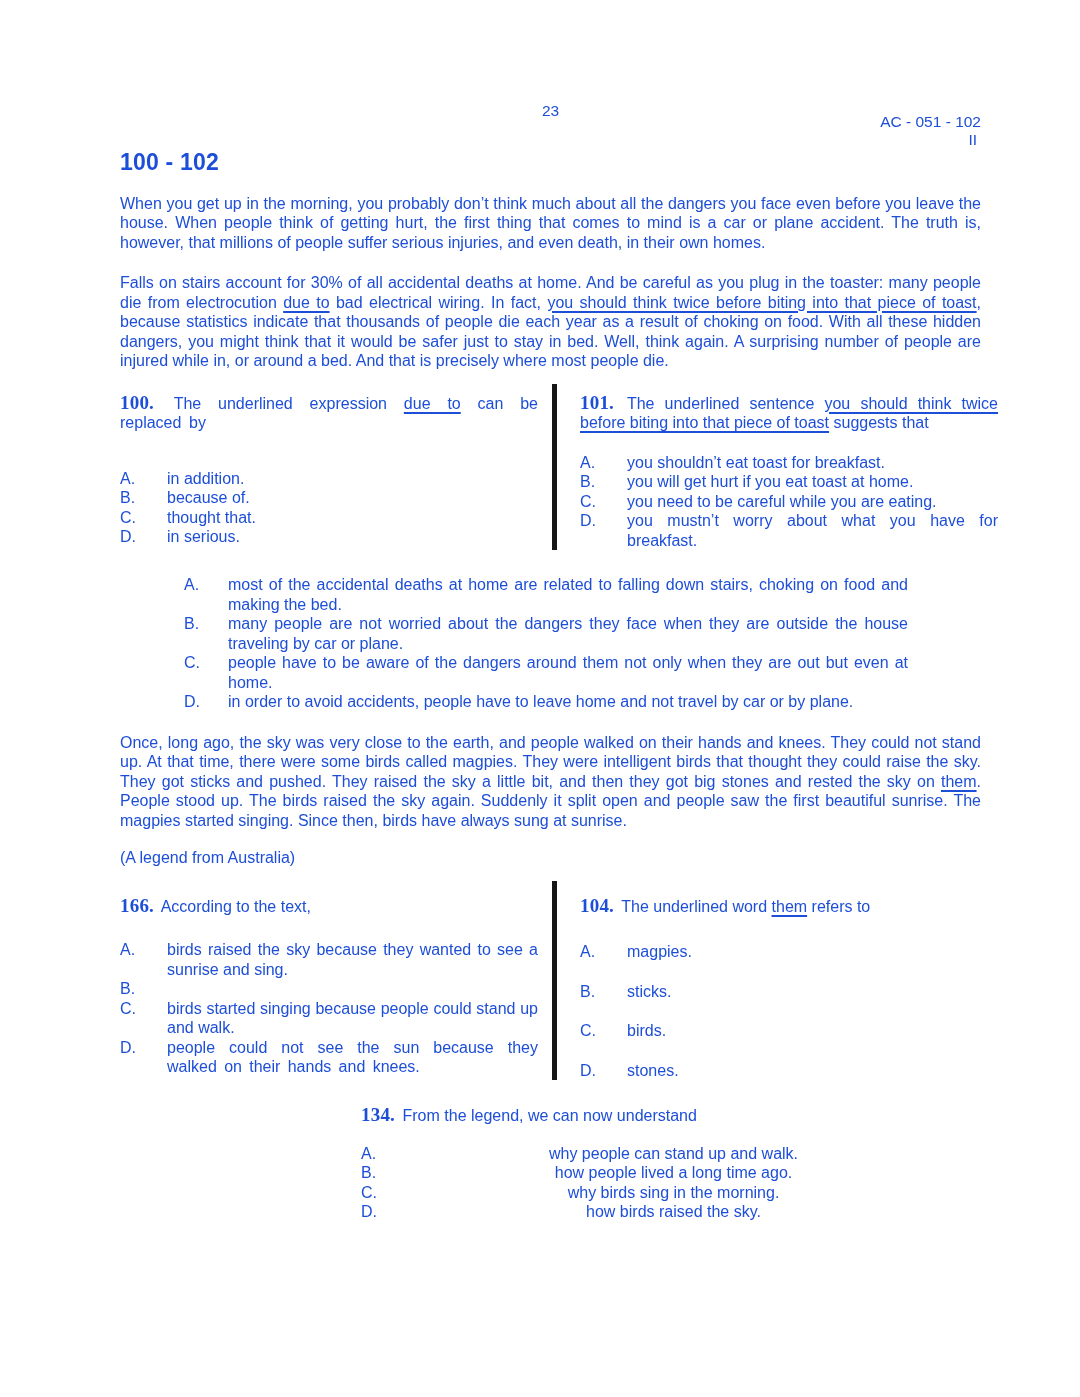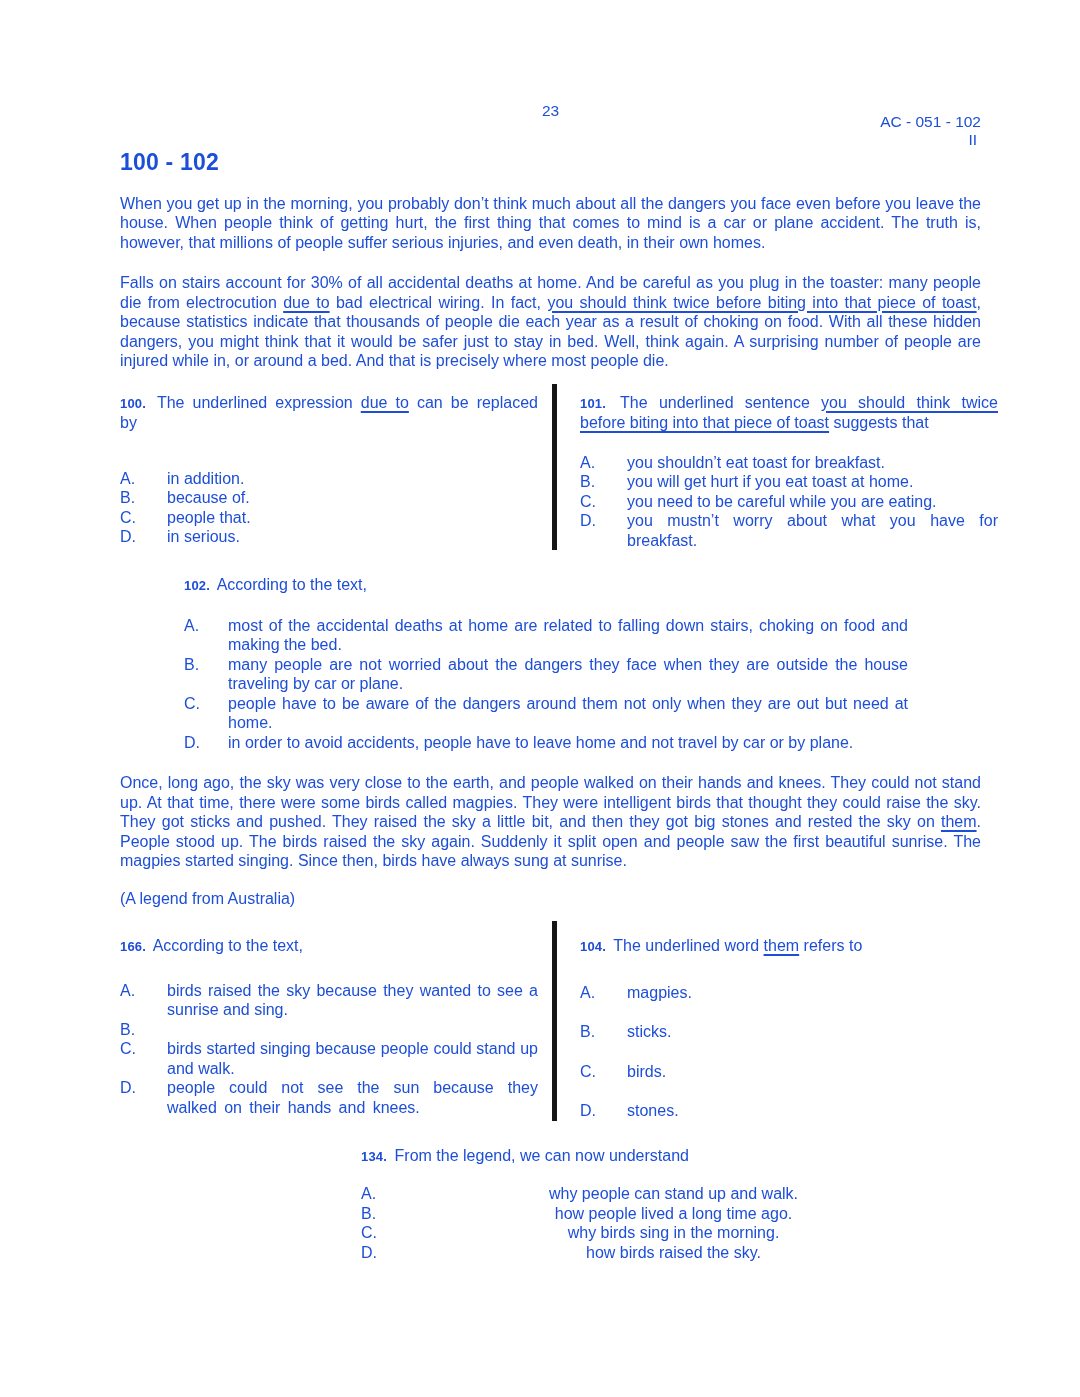--- a/index.html
+++ b/index.html
@@ -37,21 +37,21 @@
   .qrow-2 .qcol-left, .qrow-2 .qcol-right { padding-top: 15px; }
   .qdivider {
     flex: none; width: 3px;
     border-left: 3px solid #161616;
     border-right: 2px solid #161616;
     margin-left: 14px; margin-right: 23px;
   }
   
   .stem { text-align: justify; }
   .stem-wide { word-spacing: 0.2em; }
-  .qnum { font-weight: 700; font-size: 13px; margin-right: 3px; letter-spacing: 0.2px; }
+  .qnum { font-weight: 700; font-size: 19px; margin-right: 3px; letter-spacing: 0.2px; font-family: Liberation Serif, serif; }
   .options { margin-top: 20px; }
   .options-gap-lg { margin-top: 36px; }
   .options-gap-md { margin-top: 24px; }
   .options-gap-xl { margin-top: 26px; }
   .options-gap-sm { margin-top: 18px; }
   .opt { display: flex; }
   .opt .letter { width: 47px; flex: none; }
   .opt .otext { flex: 1 1 auto; text-align: justify; }
   .opt .ws { word-spacing: 0.18em; }
   .spread .opt { margin-bottom: 20px; }
@@ -91,21 +91,21 @@
         <div class="opt">
             <span class="letter">A.</span>
             <span class="otext">in addition.</span>
           </div>
         <div class="opt">
             <span class="letter">B.</span>
             <span class="otext">because of.</span>
           </div>
         <div class="opt">
             <span class="letter">C.</span>
-            <span class="otext">people that.</span>
+            <span class="otext">thought that.</span>
           </div>
         <div class="opt">
             <span class="letter">D.</span>
             <span class="otext">in serious.</span>
           </div>
       </div>
     </div>
 
     <div class="qdivider"></div>
 
@@ -126,33 +126,32 @@
           </div>
         <div class="opt">
             <span class="letter">D.</span>
             <span class="otext">you mustn’t worry about what you have for breakfast.</span>
           </div>
       </div>
     </div>
   </div>
 
   <div class="q102-block">
-    <p class="stem"><span class="qnum">102.</span> <span>According to the text,</span></p>
     <div class="options">
       <div class="opt">
           <span class="letter">A.</span>
           <span class="otext">most of the accidental deaths at home are related to falling down stairs, choking on food and making the bed.</span>
         </div>
       <div class="opt">
           <span class="letter">B.</span>
           <span class="otext">many people are not worried about the dangers they face when they are outside the house traveling by car or plane.</span>
         </div>
       <div class="opt">
           <span class="letter">C.</span>
-          <span class="otext">people have to be aware of the dangers around them not only when they are out but need at  home.</span>
+          <span class="otext">people have to be aware of the dangers around them not only when they are out but even at  home.</span>
         </div>
       <div class="opt">
           <span class="letter">D.</span>
           <span class="otext">in order to avoid accidents, people have to leave home and not travel by car or by plane.</span>
         </div>
     </div>
   </div>
 
 
   <p class="body-par"><span>Once, long ago, the sky was very close to the earth, and people walked on their hands and knees. They could not stand up. At that time, there were some birds called magpies. They were intelligent birds that thought they could raise the sky. They got sticks and pushed. They raised the sky a little bit, and then they got big stones and rested the sky on </span><span class="u">them</span><span>. People stood up. The birds raised the sky again. Suddenly it split open and people saw the first beautiful sunrise. The magpies started singing. Since then, birds have always sung at sunrise.</span></p>

